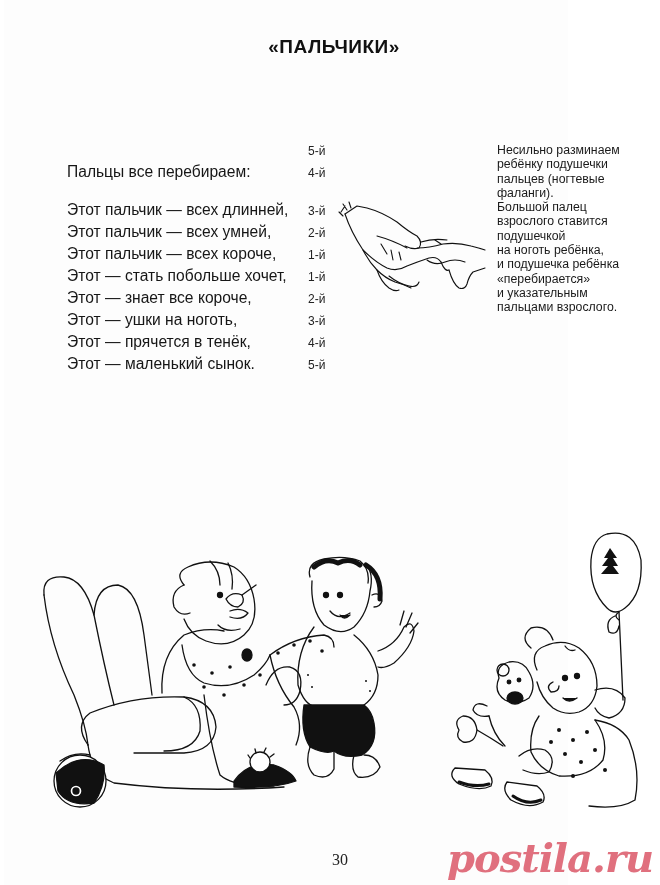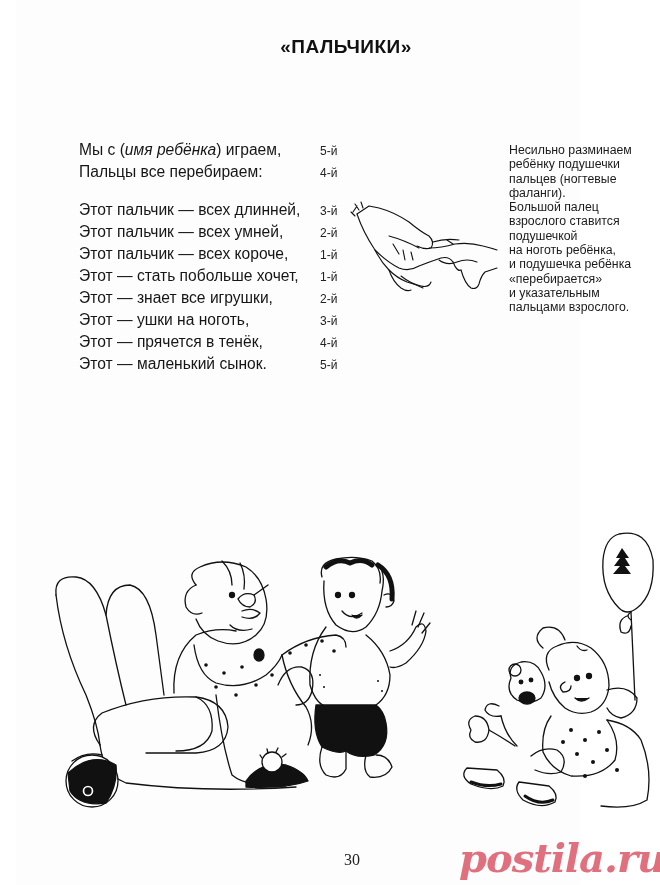--- a/index.html
+++ b/index.html
@@ -1,17 +1,17 @@
 <!DOCTYPE html>
 <html><head>
 <meta charset="utf-8">
 <style>
   html, body { margin: 0; padding: 0; background: #ffffff; }
   body { width: 660px; height: 885px; position: relative; overflow: hidden; font-family: "Liberation Sans", sans-serif; color: #111; }
-  .page { position: absolute; left: 16px; top: 0; width: 564px; height: 885px; background: #fdfdfd; }
+  .page { position: absolute; left: 4px; top: 0; width: 564px; height: 885px; background: #fdfdfd; }
   .title { position: absolute; left: 0; top: 36px; width: 660px; text-align: center; font-family: "Liberation Sans", sans-serif; font-weight: bold; font-size: 19px; letter-spacing: 0.5px; color: #111; }
   .poem { position: absolute; left: 63px; top: 139px; width: 290px; }
   .line { position: relative; height: 22px; font-size: 15.6px; line-height: 22px; white-space: nowrap; color: #161616; }
   .line.gap { margin-top: 16px; }
   .line .text { position: absolute; left: 0; top: 0; }
   .line .finger { position: absolute; left: 241px; top: 1px; font-size: 12px; color: #222; }
   .line em { font-style: italic; }
   .note { position: absolute; left: 493px; top: 143px; width: 165px; font-size: 12.3px; line-height: 14.3px; color: #1a1a1a; }
   .note div { white-space: nowrap; }
   .hands { position: absolute; left: 333px; top: 192px; width: 150px; height: 108px; }
@@ -23,21 +23,20 @@
 </style>
 </head>
 <body>
 
 <div class="page">
 
   <div class="title">«ПАЛЬЧИКИ»</div>
 
   <div class="poem">
     <div class="line">
-      <span class="text"><span>Мы с (</span><em>имя ребёнка</em><span>) играем,</span></span>
       <span class="finger">5-й</span>
     </div>
     <div class="line">
       <span class="text">Пальцы все перебираем:</span>
       <span class="finger">4-й</span>
     </div>
     <div class="line gap">
       <span class="text">Этот пальчик — всех длинней,</span>
       <span class="finger">3-й</span>
     </div>
@@ -47,21 +46,21 @@
     </div>
     <div class="line">
       <span class="text">Этот пальчик — всех короче,</span>
       <span class="finger">1-й</span>
     </div>
     <div class="line">
       <span class="text">Этот — стать побольше хочет,</span>
       <span class="finger">1-й</span>
     </div>
     <div class="line">
-      <span class="text">Этот — знает все игрушки,</span>
+      <span class="text">Этот — знает все короче,</span>
       <span class="finger">2-й</span>
     </div>
     <div class="line">
       <span class="text">Этот — ушки на ноготь,</span>
       <span class="finger">3-й</span>
     </div>
     <div class="line">
       <span class="text">Этот — прячется в тенёк,</span>
       <span class="finger">4-й</span>
     </div>

